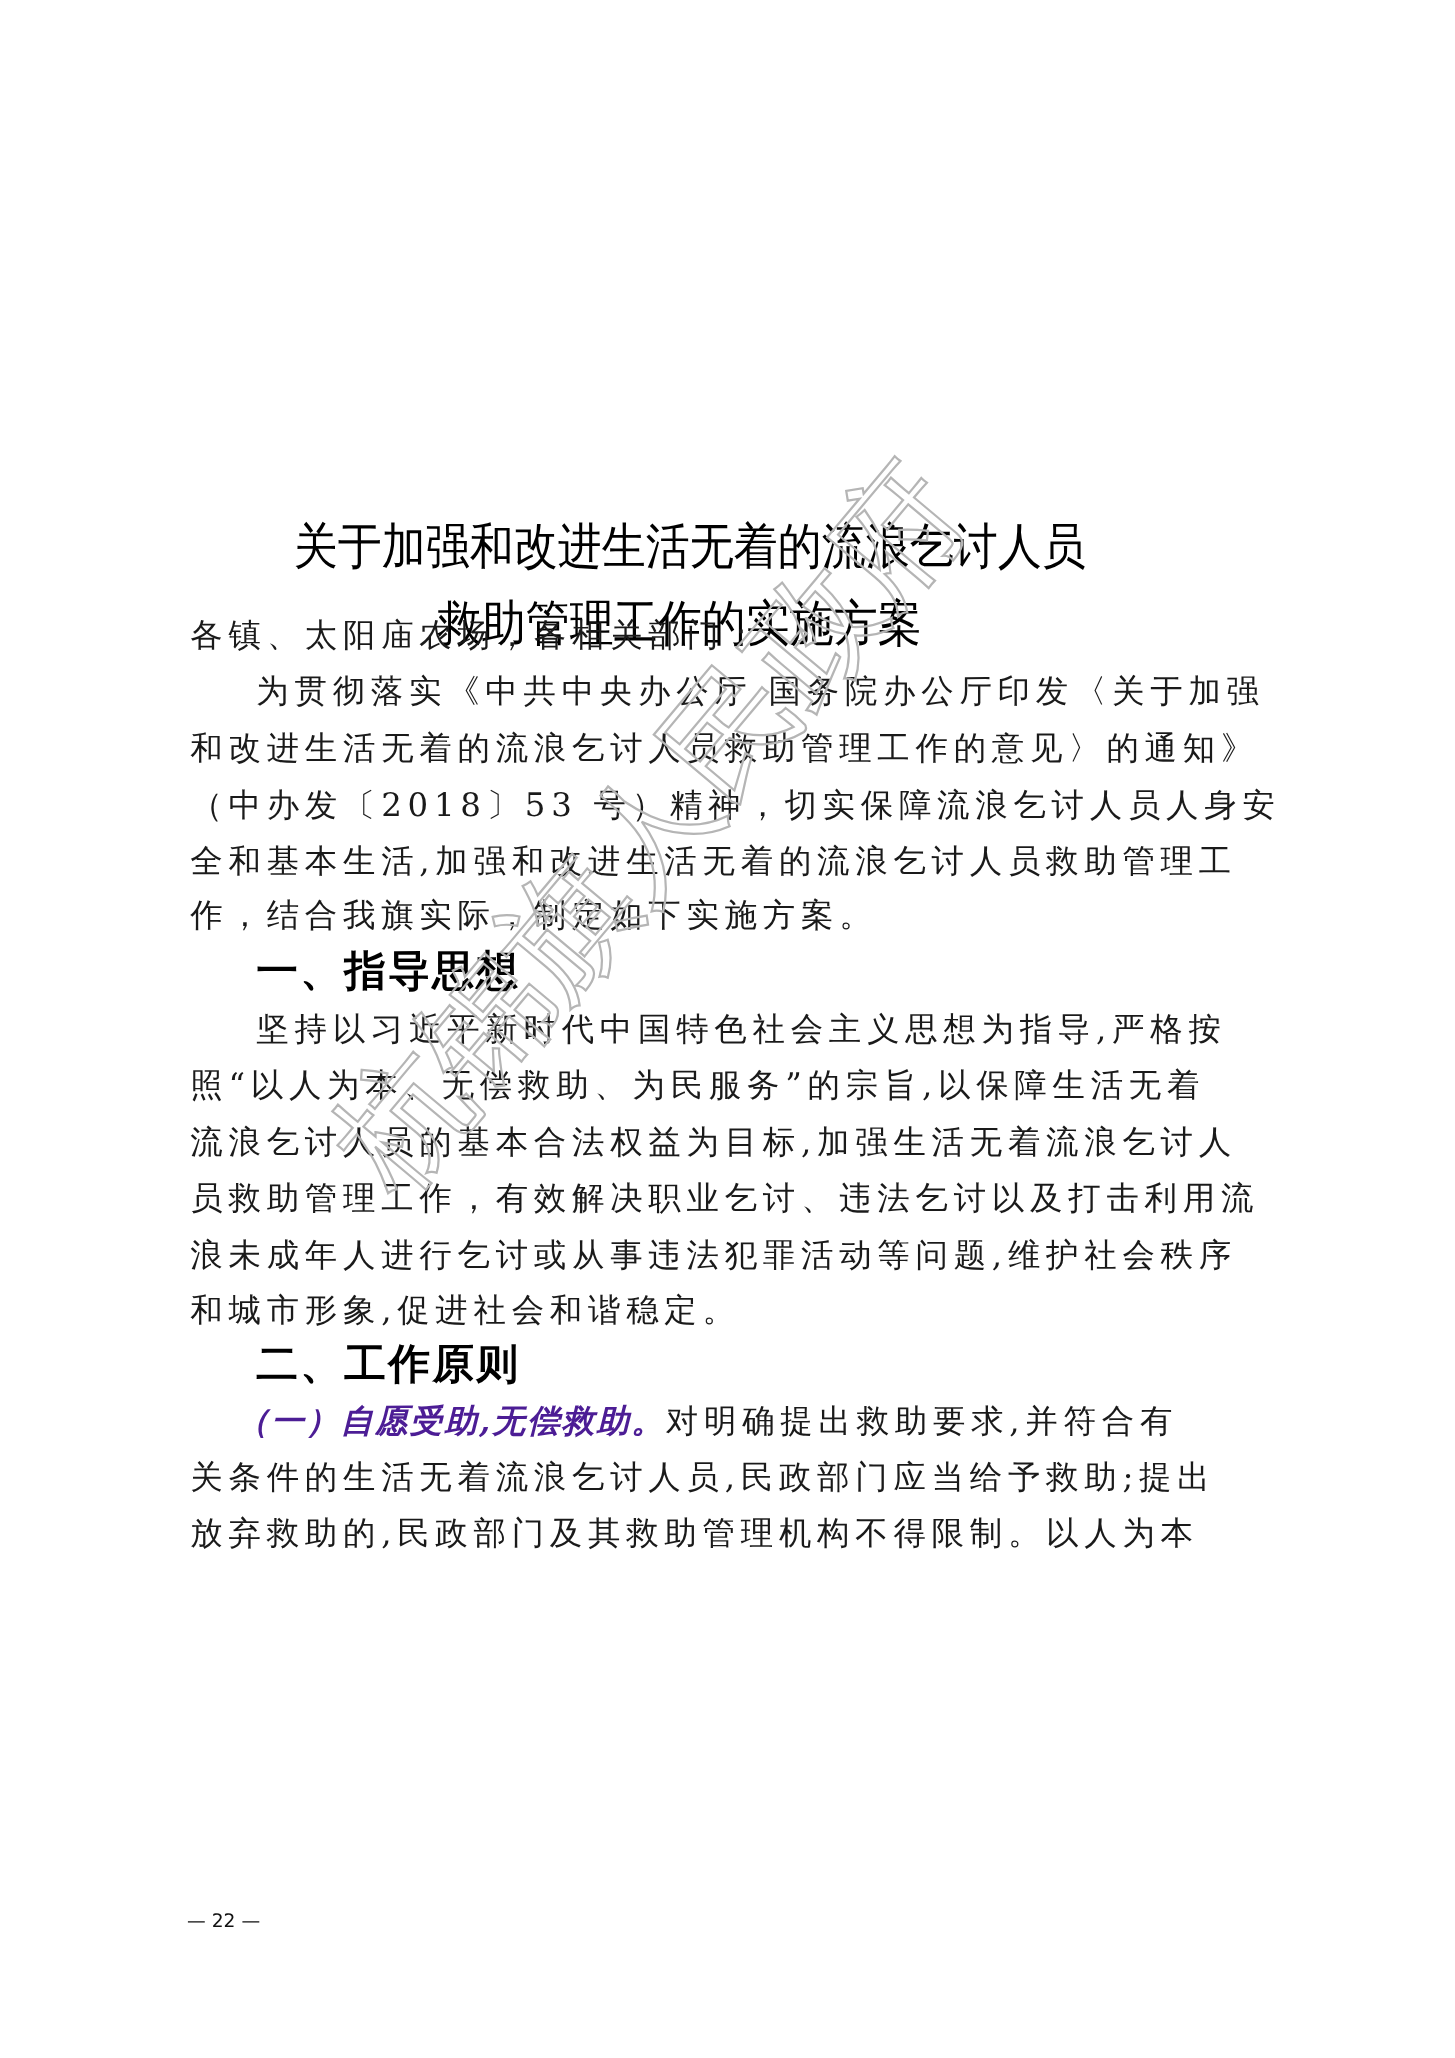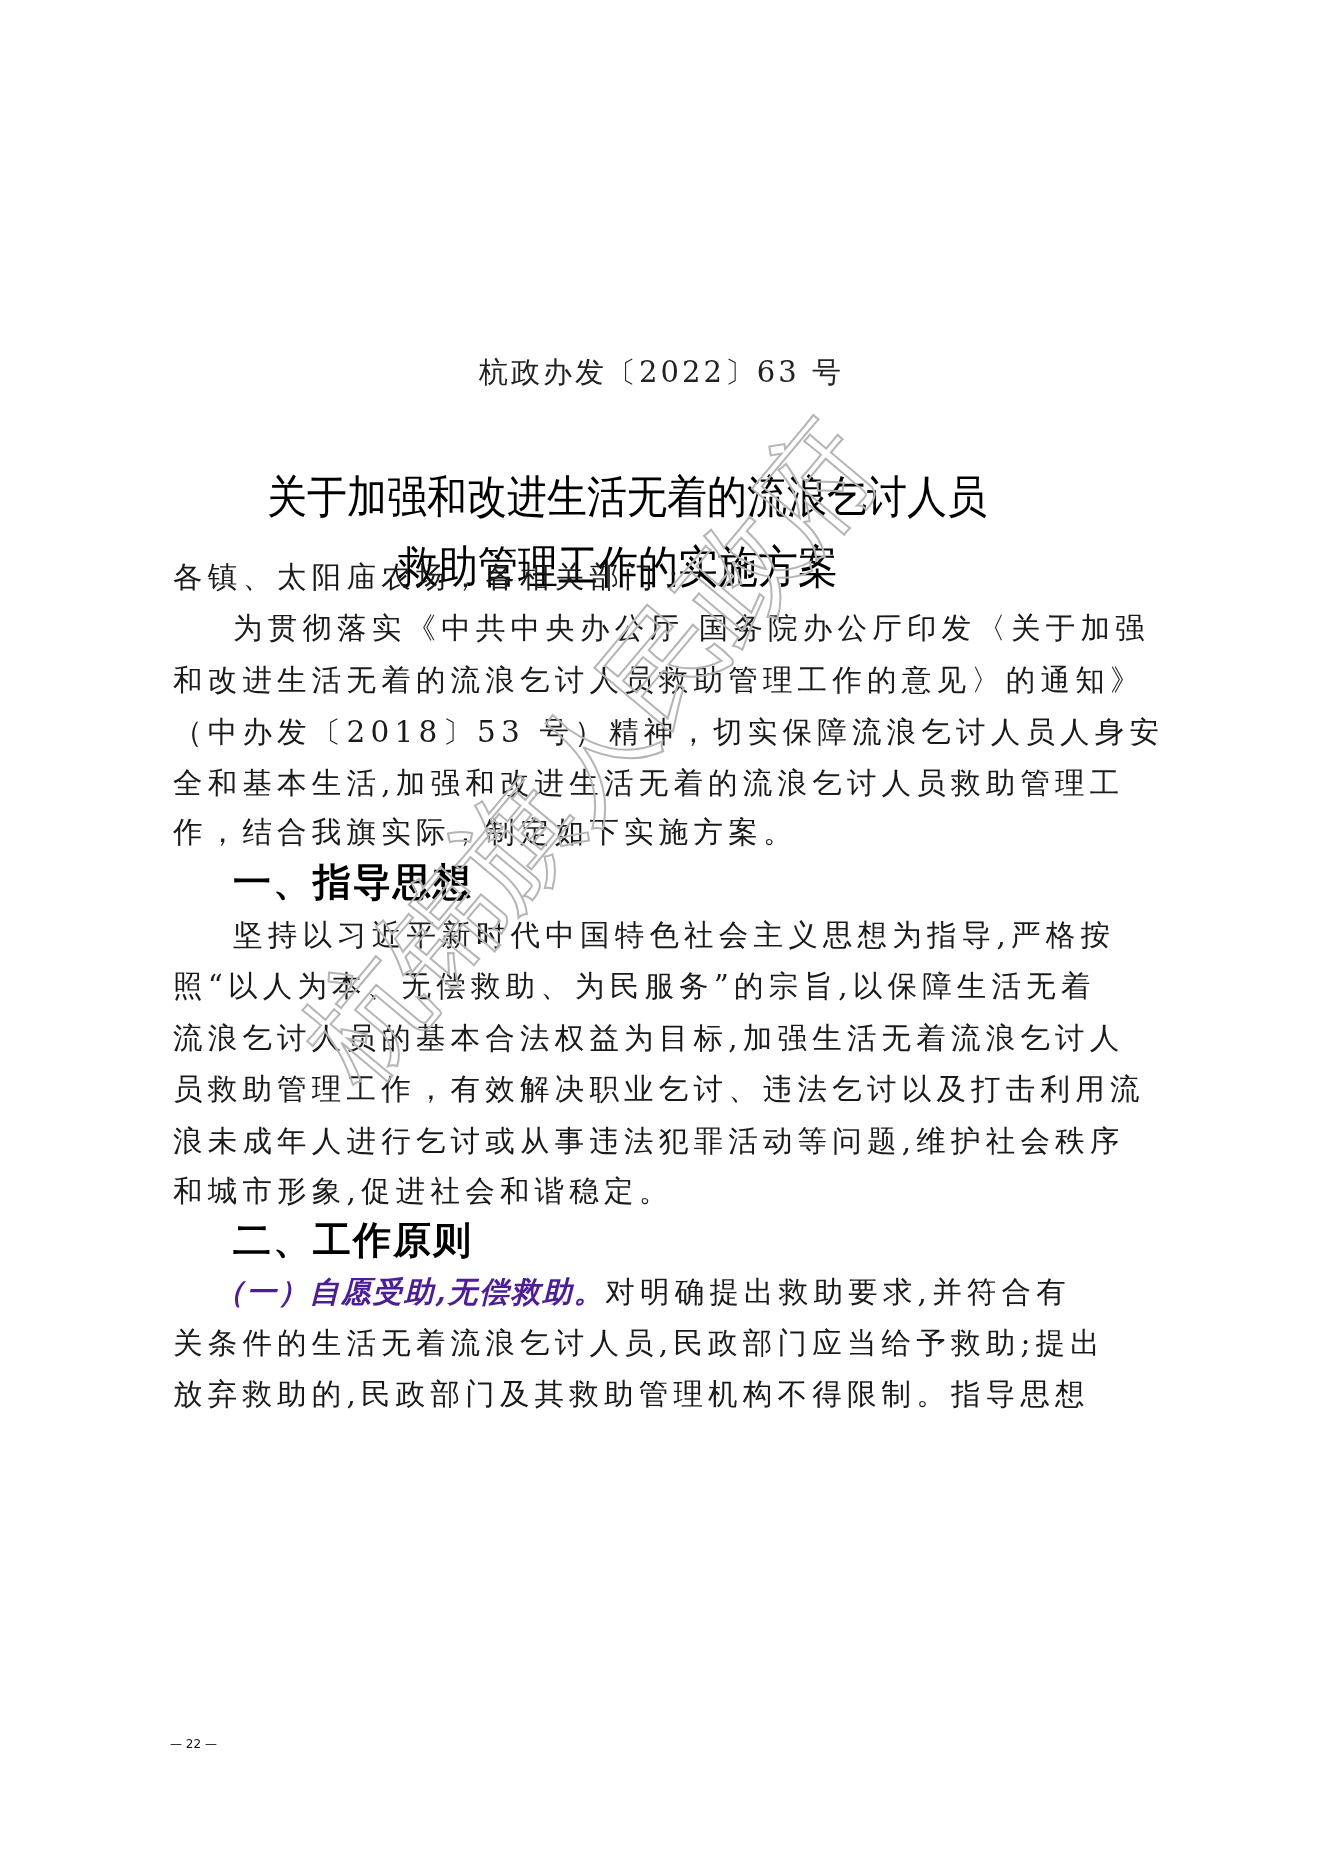--- a/index.html
+++ b/index.html
@@ -73,21 +73,21 @@
       font-weight: bold;
       color: #4c1d95;
       letter-spacing: 2px;
       font-style: italic;
     }
     .footer-page {
       position: absolute;
       left: 170px;
       top: 1737px;
       font-family: "DejaVu Sans", "Liberation Sans", sans-serif;
-      font-size: 12px;
+      font-size: 17px;
       color: #111;
     }
     .watermark {
       position: absolute;
       left: 330px;
       top: 985px;
       font-family: "DejaVu Sans", "Liberation Sans", sans-serif;
       font-size: 118px;
       color: transparent;
       -webkit-text-stroke: 2px #b5b5b5;
@@ -96,21 +96,20 @@
       white-space: nowrap;
       letter-spacing: -2px;
       pointer-events: none;
     }
   </style>
 </head>
 <body>
 
 <div class="page">
 
-  <div class="header-line doc-number">杭政办发〔2022〕63 号</div>
 
   <div class="doc-title title-1">关于加强和改进生活无着的流浪乞讨人员</div>
   <div class="doc-title title-2">救助管理工作的实施方案</div>
 
   <div class="body-text" style="top:0;">
     <div class="line" style="top:551px;">各镇、太阳庙农场，各相关部门：</div>
 
     <div class="line indent" style="top:602px;">为贯彻落实《中共中央办公厅 国务院办公厅印发〈关于加强</div>
     <div class="line" style="top:654px;">和改进生活无着的流浪乞讨人员救助管理工作的意见〉的通知》</div>
     <div class="line" style="top:706px;">（中办发〔2018〕53 号）精神，切实保障流浪乞讨人员人身安</div>
@@ -125,19 +124,19 @@
     <div class="line" style="top:1063px;">员救助管理工作，有效解决职业乞讨、违法乞讨以及打击利用流</div>
     <div class="line" style="top:1115px;">浪未成年人进行乞讨或从事违法犯罪活动等问题,维护社会秩序</div>
     <div class="line" style="top:1165px;">和城市形象,促进社会和谐稳定。</div>
 
     <div class="line indent heading" style="top:1214px;">二、工作原则</div>
 
     <div class="line" style="top:1266px; left:42px;">
       <span class="bold-run">（一）自愿受助,无偿救助。</span><span>对明确提出救助要求,并符合有</span>
     </div>
     <div class="line" style="top:1317px;">关条件的生活无着流浪乞讨人员,民政部门应当给予救助;提出</div>
-    <div class="line" style="top:1368px;">放弃救助的,民政部门及其救助管理机构不得限制。指导思想</div>
+    <div class="line" style="top:1368px;">放弃救助的,民政部门及其救助管理机构不得限制。以人为本</div>
   </div>
 
   <div class="watermark">杭锦旗人民政府</div>
 
   <div class="footer-page">— 22 —</div>
 </div>
 
 </body></html>

